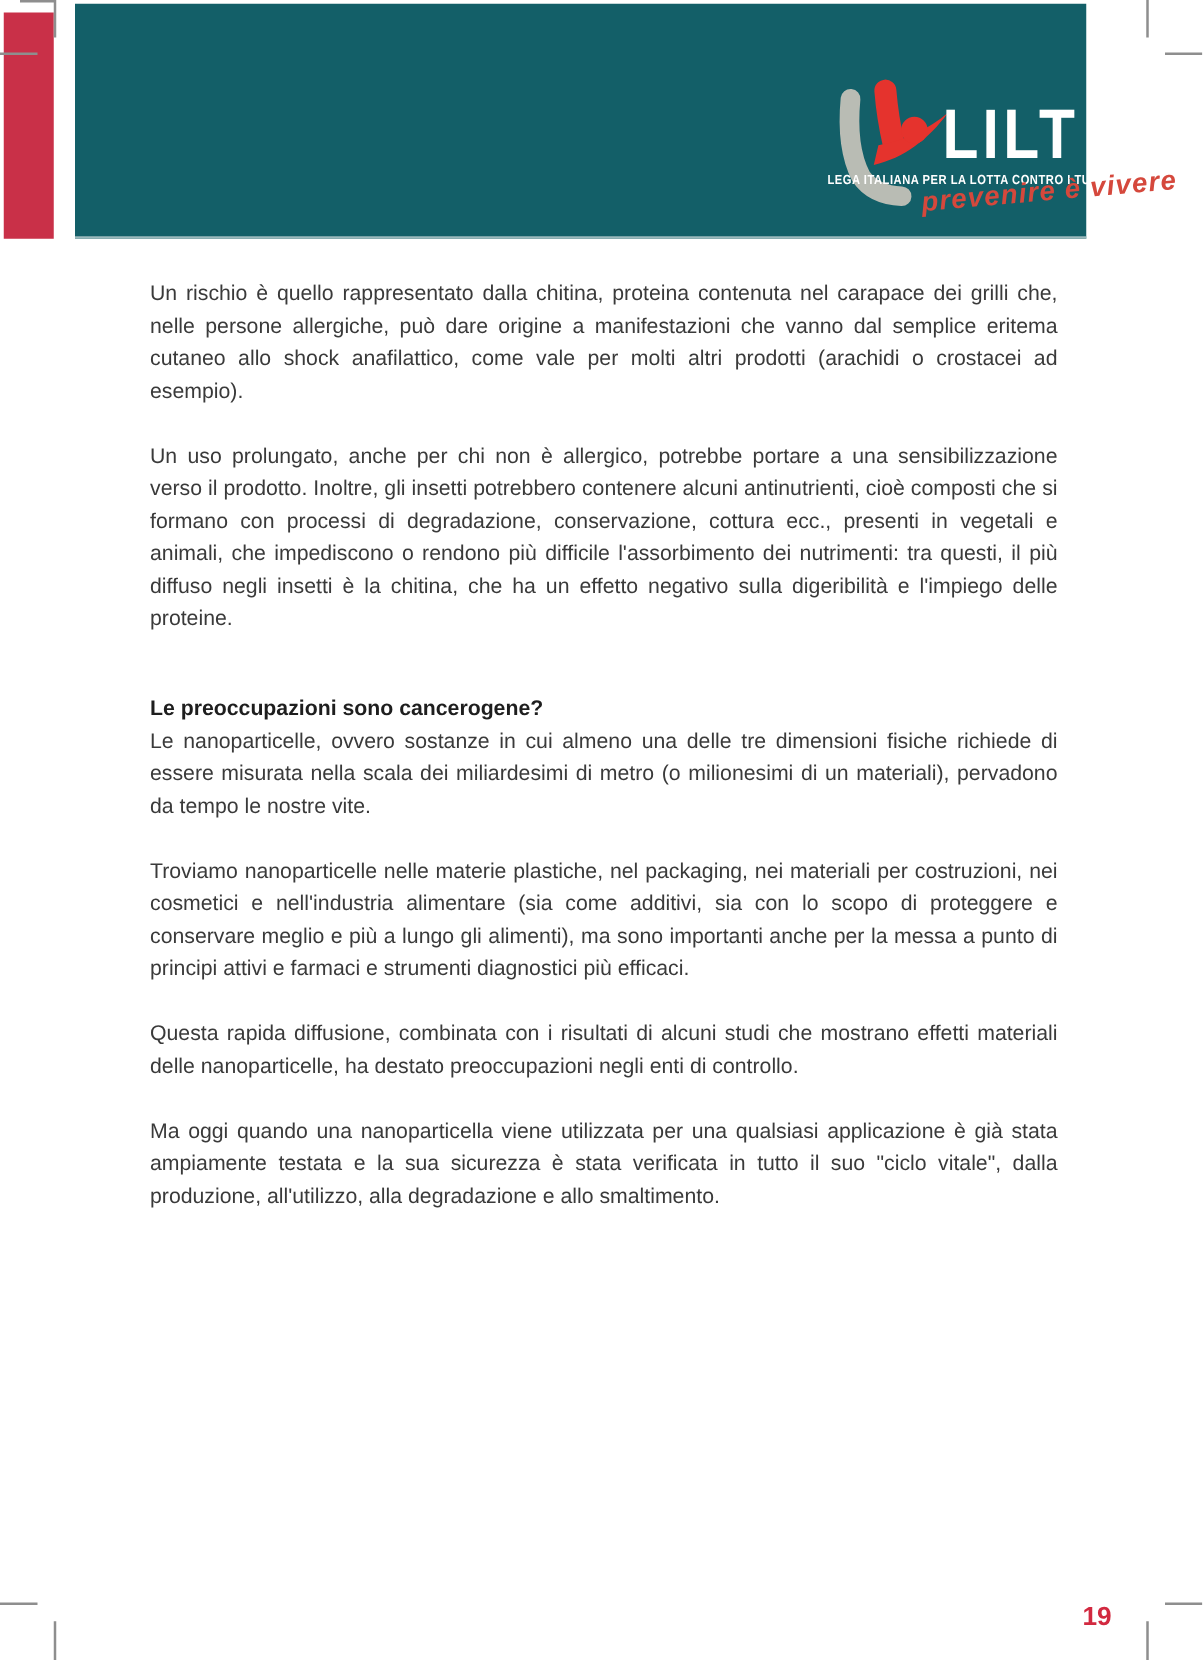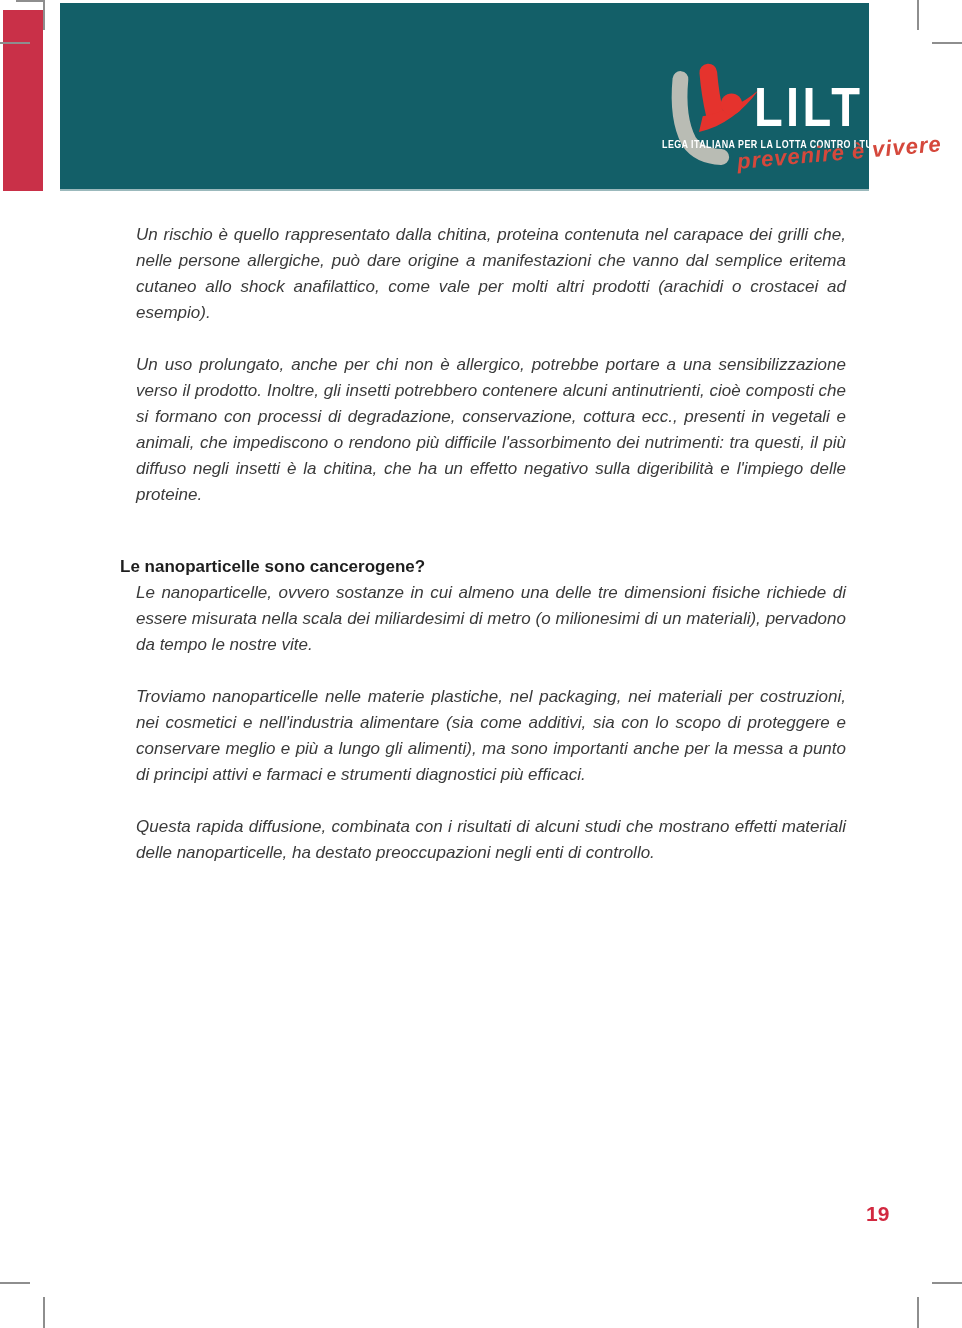--- a/index.html
+++ b/index.html
@@ -91,36 +91,35 @@
   .content {
     position: absolute;
     left: 120px; top: 222px;
     width: 726px;
     font-size: 17px;
     line-height: 26px;
     color: var(--body-text, #3A3A3A);
     text-align: justify;
   }
   .content p {
-    margin: 0 0 26px 16px;
-    font-style: italic;
+    margin: 0 0 26px 0;
   }
   .content h2 {
     font-size: 17px;
     line-height: 26px;
     margin: 46px 0 0 0;
     font-weight: bold;
     color: var(--heading-text, #1E1E1E);
     text-align: left;
   }
 
   
   .page-number {
     position: absolute;
-    left: 866px; top: 1202px;
+    left: 866px; top: 1282px;
     font-size: 21px;
     font-weight: bold;
     color: var(--page-number-red, #D22940);
   }
 </style>
 </head>
 <body>
 
 <div class="page">
 
@@ -144,21 +143,22 @@
       <circle cx="77" cy="45" r="11.5" fill="#E5332D"></circle>
     </svg>
     <div class="wordmark">LILT</div>
     <div class="org-line">LEGA ITALIANA PER LA LOTTA CONTRO I TUMORI</div>
     <div class="tagline">prevenire è vivere</div>
   </header>
 
   <main class="content">
     <p>Un rischio è quello rappresentato dalla chitina, proteina contenuta nel carapace dei grilli che, nelle persone allergiche, può dare origine a manifestazioni che vanno dal semplice eritema cutaneo allo shock anafilattico, come vale per molti altri prodotti (arachidi o crostacei ad esempio).</p>
     <p>Un uso prolungato, anche per chi non è allergico, potrebbe portare a una sensibilizzazione verso il prodotto. Inoltre, gli insetti potrebbero contenere alcuni antinutrienti, cioè composti che si formano con processi di degradazione, conservazione, cottura ecc., presenti in vegetali e animali, che impediscono o rendono più difficile l'assorbimento dei nutrimenti: tra questi, il più diffuso negli insetti è la chitina, che ha un effetto negativo sulla digeribilità e l'impiego delle proteine.</p>
-    <h2>Le nanoparticelle sono cancerogene?</h2>
+    <h2>Le preoccupazioni sono cancerogene?</h2>
     <p>Le nanoparticelle, ovvero sostanze in cui almeno una delle tre dimensioni fisiche richiede di essere misurata nella scala dei miliardesimi di metro (o milionesimi di un materiali), pervadono da tempo le nostre vite.</p>
     <p>Troviamo nanoparticelle nelle materie plastiche, nel packaging, nei materiali per costruzioni, nei cosmetici e nell'industria alimentare (sia come additivi, sia con lo scopo di proteggere e conservare meglio e più a lungo gli alimenti), ma sono importanti anche per la messa a punto di principi attivi e farmaci e strumenti diagnostici più efficaci.</p>
     <p>Questa rapida diffusione, combinata con i risultati di alcuni studi che mostrano effetti materiali delle nanoparticelle, ha destato preoccupazioni negli enti di controllo.</p>
+    <p>Ma oggi quando una nanoparticella viene utilizzata per una qualsiasi applicazione è già stata ampiamente testata e la sua sicurezza è stata verificata in tutto il suo "ciclo vitale", dalla produzione, all'utilizzo, alla degradazione e allo smaltimento.</p>
   </main>
 
   <div class="page-number">19</div>
 
 </div>
 
 </body></html>

